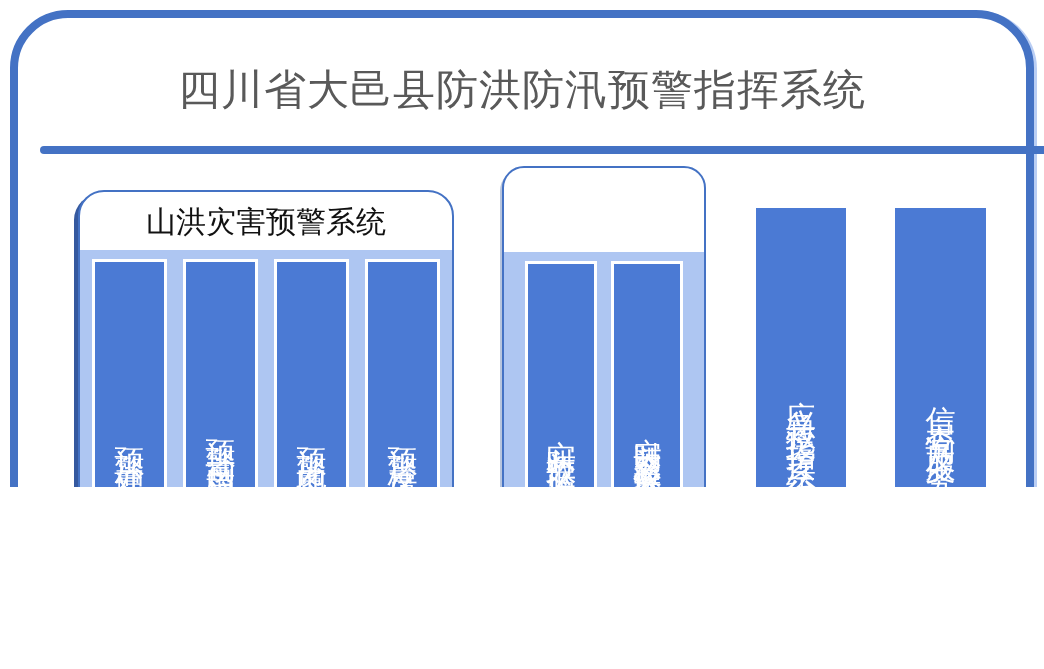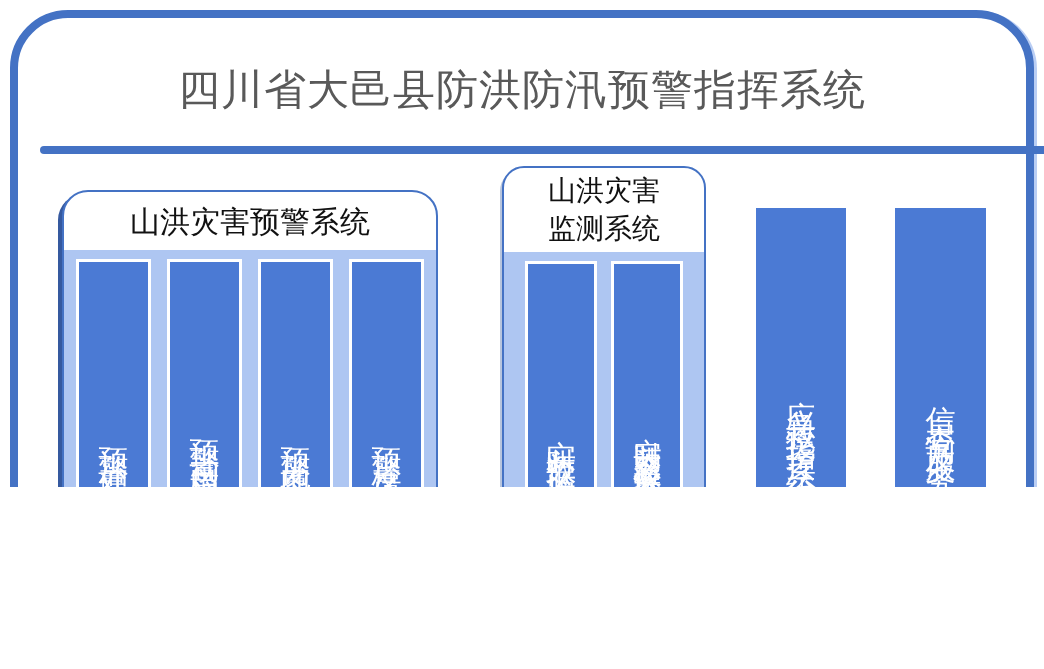--- a/index.html
+++ b/index.html
@@ -29,21 +29,21 @@
     font-family:"Liberation Sans",sans-serif;font-weight:400;white-space:nowrap;
   }
   .divider{
     position:absolute;left:22px;top:128px;width:1004px;height:8px;
     background:var(--accent);border-radius:5px 0 0 5px;
   }
   .group{
     position:absolute;background:#ffffff;border:2px solid var(--accent);overflow:hidden;
   }
   .group1{
-    left:44px;top:172px;width:376px;height:440px;border-radius:26px;
+    left:60px;top:172px;width:376px;height:440px;border-radius:26px;
     box-shadow:-4px 4px 0 var(--shadow);
   }
   .group2{
     left:484px;top:148px;width:204px;height:464px;border-radius:22px;
     box-shadow:-2px 3px 0 rgba(53,89,159,0.35);
   }
   .group-title{
     position:absolute;left:0;right:0;top:10px;text-align:center;
     font-family:"Liberation Serif",serif;color:var(--group-title-text);
     font-size:30px;white-space:nowrap;
@@ -94,24 +94,20 @@
         <div class="vbar bordered">
           <span class="vtext">预警地图</span>
         </div>
         <div class="vbar bordered">
           <span class="vtext">预警反馈</span>
         </div>
       </div>
     </div>
 
     <div class="group group2">
-      <div class="group-title">
-        <div>山洪灾害</div>
-        <div>监测系统</div>
-      </div>
       <div class="group-fill g2">
         <div class="vbar bordered">
           <span class="vtext">实时数据监控</span>
         </div>
         <div class="vbar bordered">
           <span class="vtext tight">实时动态影像数据监控</span>
         </div>
       </div>
     </div>
 

